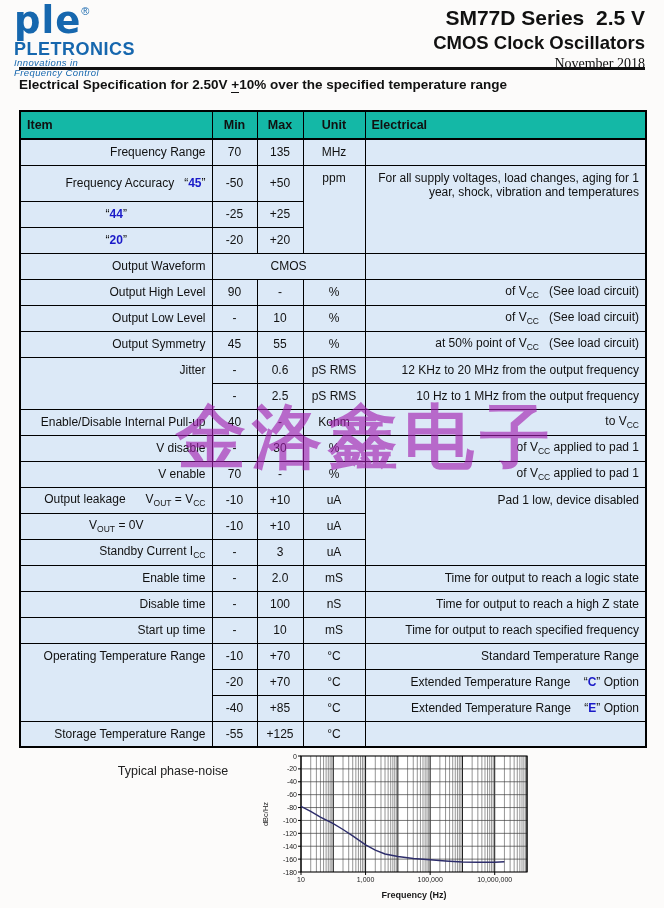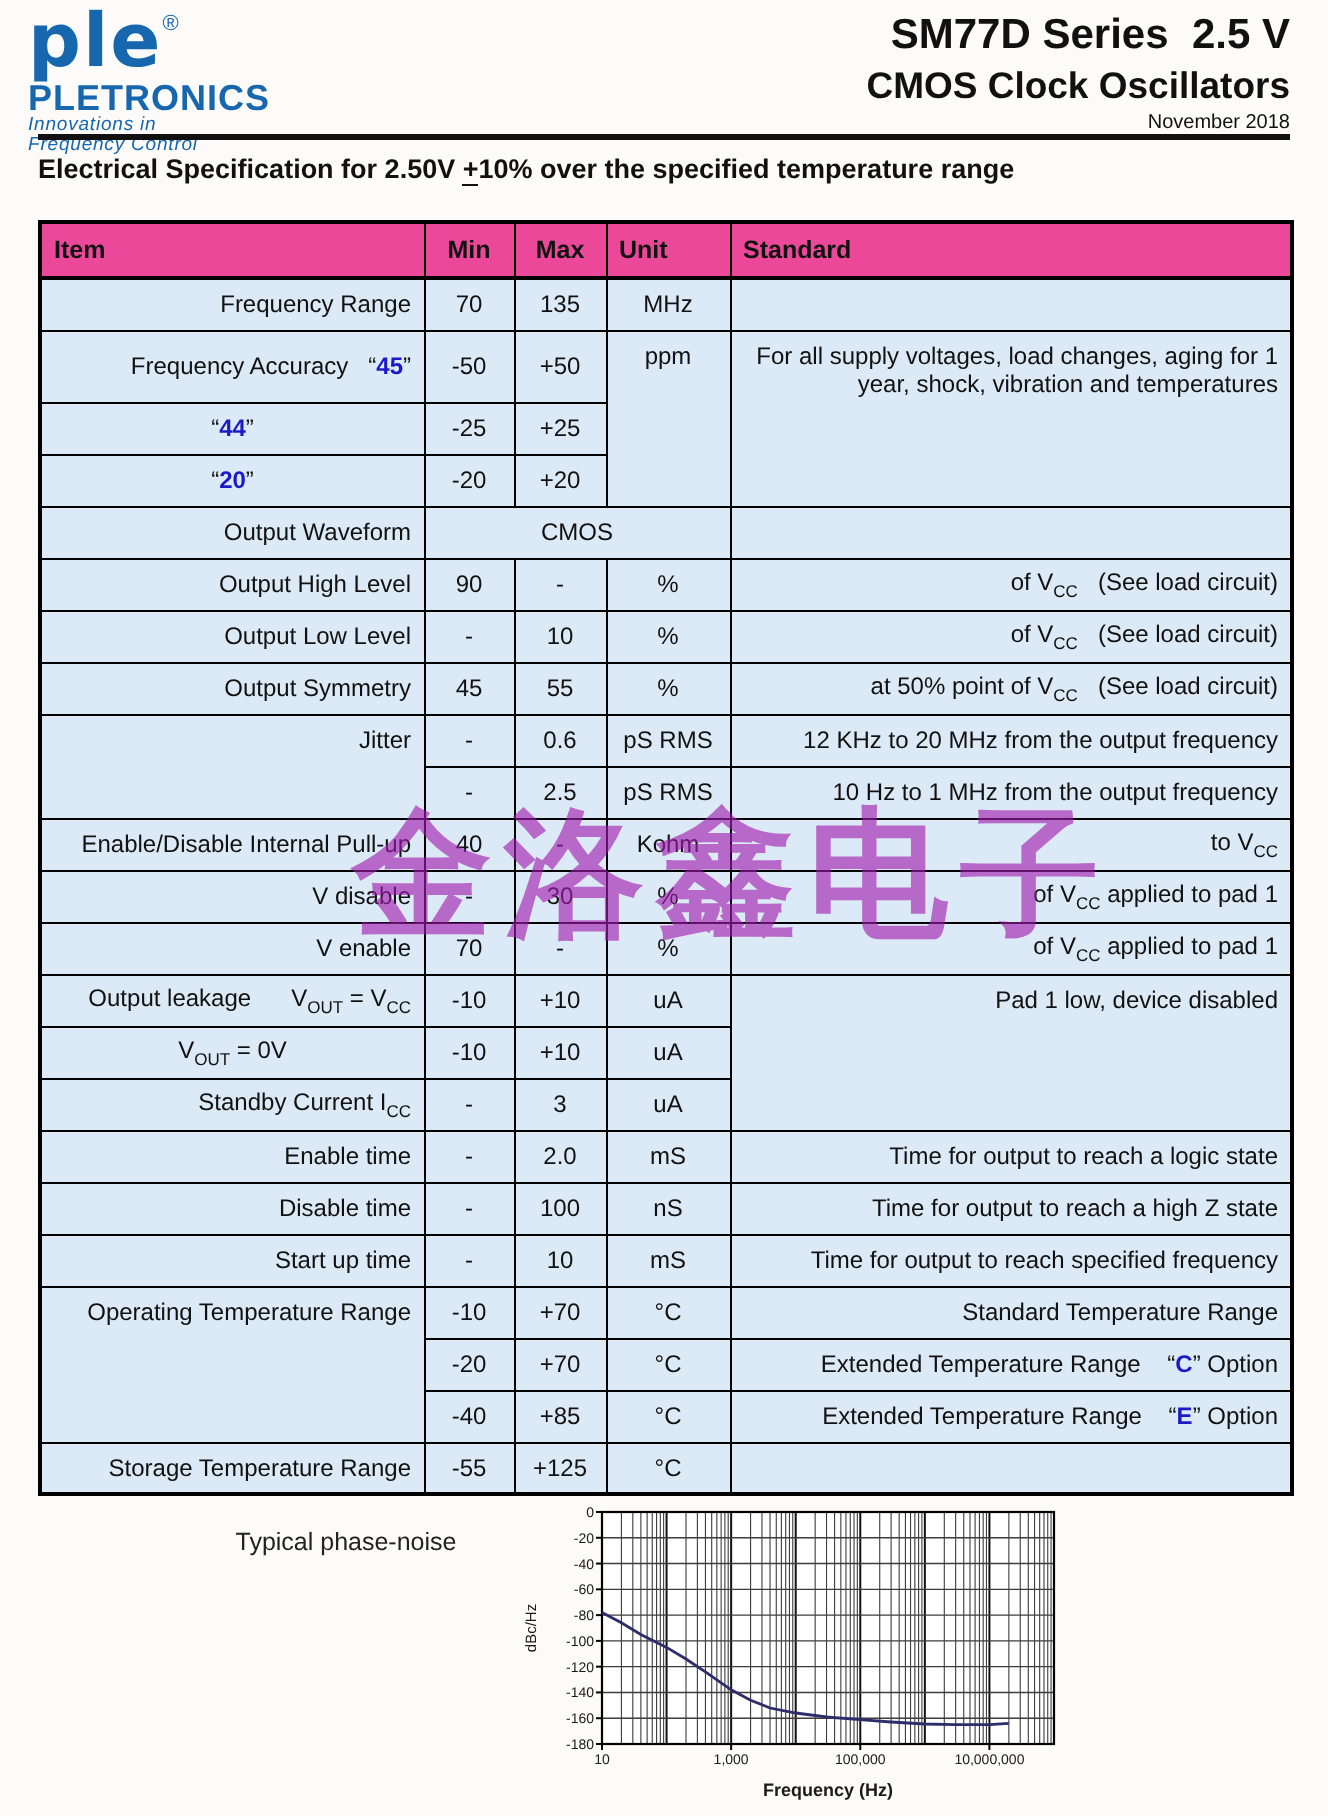--- a/index.html
+++ b/index.html
@@ -9,28 +9,28 @@
   }
   
   .logo{position:absolute;left:14px;top:2px;color:#1667ae;line-height:1;}
   .logo .brand{font-size:37px;font-weight:bold;letter-spacing:1px;font-family:"DejaVu Sans",sans-serif;}
   .logo .reg{font-size:11px;vertical-align:18px;}
   .logo .lname{font-size:18px;font-weight:bold;letter-spacing:.5px;margin-top:1px;}
   .logo .tag{font-size:9.5px;font-style:italic;letter-spacing:.4px;}
   .titleblock{position:absolute;right:19px;top:6px;text-align:right;}
   .t1{font-size:21px;font-weight:bold;white-space:pre;}
   .t2{font-size:18.5px;font-weight:bold;margin-top:2px;}
-  .tdate{font-size:10px;margin-top:2px;}
+  .tdate{font-size:14px;margin-top:2px;font-family:Liberation Serif, serif;}
   .toprule{position:absolute;left:19px;top:67px;width:626px;height:3px;background:#111;}
   .heading{position:absolute;left:19px;top:77px;font-size:13.5px;font-weight:bold;}
   .heading .pm{border-bottom:1.5px solid #111;}
   
   .spec{position:absolute;left:19px;top:110px;border-collapse:collapse;table-layout:fixed;width:626px;background:#dce9f7;}
   .spec td,.spec th{border:1px solid #000;font-size:12px;padding:1px 6px;vertical-align:middle;overflow:hidden;}
-  .spec th{background:#ec4899;text-align:left;font-weight:bold;border-bottom:2px solid #000;height:24px;font-size:12.5px;}
+  .spec th{background:#14b8a6;text-align:left;font-weight:bold;border-bottom:2px solid #000;height:24px;font-size:12.5px;}
   .spec tr{height:26px;}
   .spec tr.tall{height:36px;padding-left:44px;}
   .spec td{text-align:center;}
   .spec td.l{text-align:right;}
   .spec td.top{vertical-align:top;padding-top:5px;}
   .spec td sub{font-size:8.5px;}
   .spec .blue{color:#1a1ac8;font-weight:bold;}
   .spec{border:2px solid #000;}
   
   .watermark{
@@ -69,22 +69,22 @@
       <col style="width: 45px;">
       <col style="width: 46px;">
       <col style="width: 62px;">
       <col style="width: 281px;">
     </colgroup>
   <thead>
       <tr>
         <th>Item</th>
         <th style="text-align: center;">Min</th>
         <th style="text-align: center;">Max</th>
-        <th style="text-align: left;">Unit</th>
-        <th>Standard</th>
+        <th style="text-align: center;">Unit</th>
+        <th>Electrical</th>
       </tr>
     </thead>
   <tbody>
       <tr>
         <td class="l">Frequency Range</td>
         <td>70</td>
         <td>135</td>
         <td>MHz</td>
         <td class="l"></td>
       </tr>

